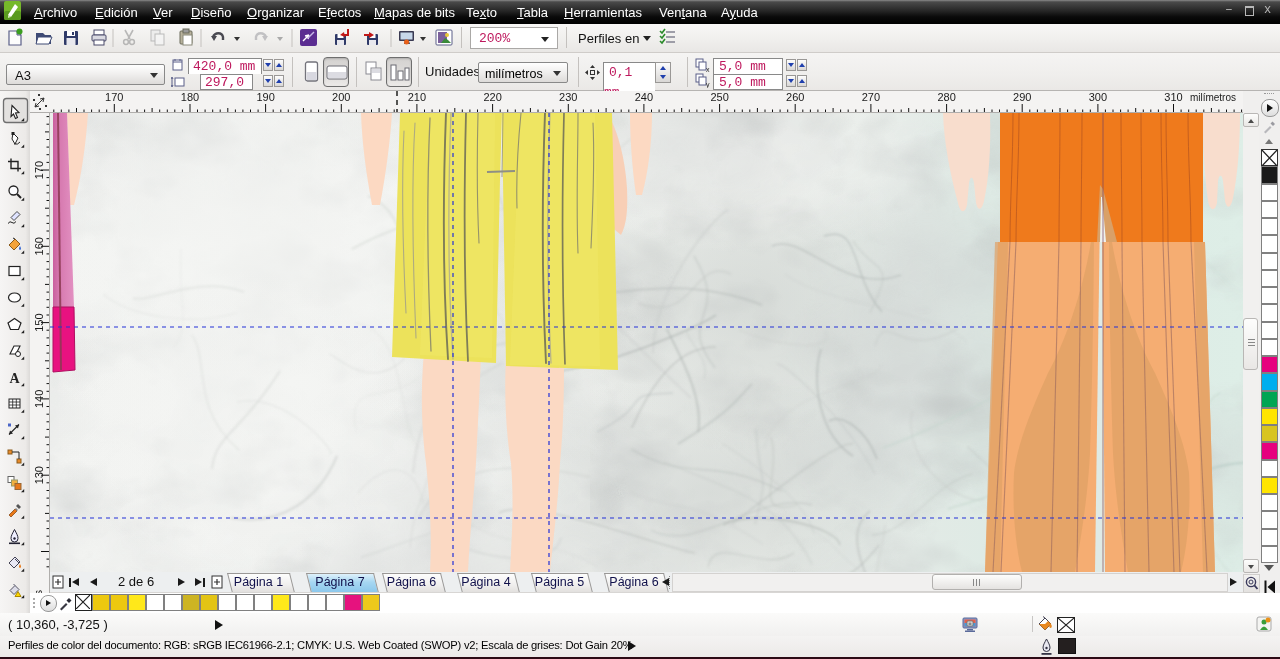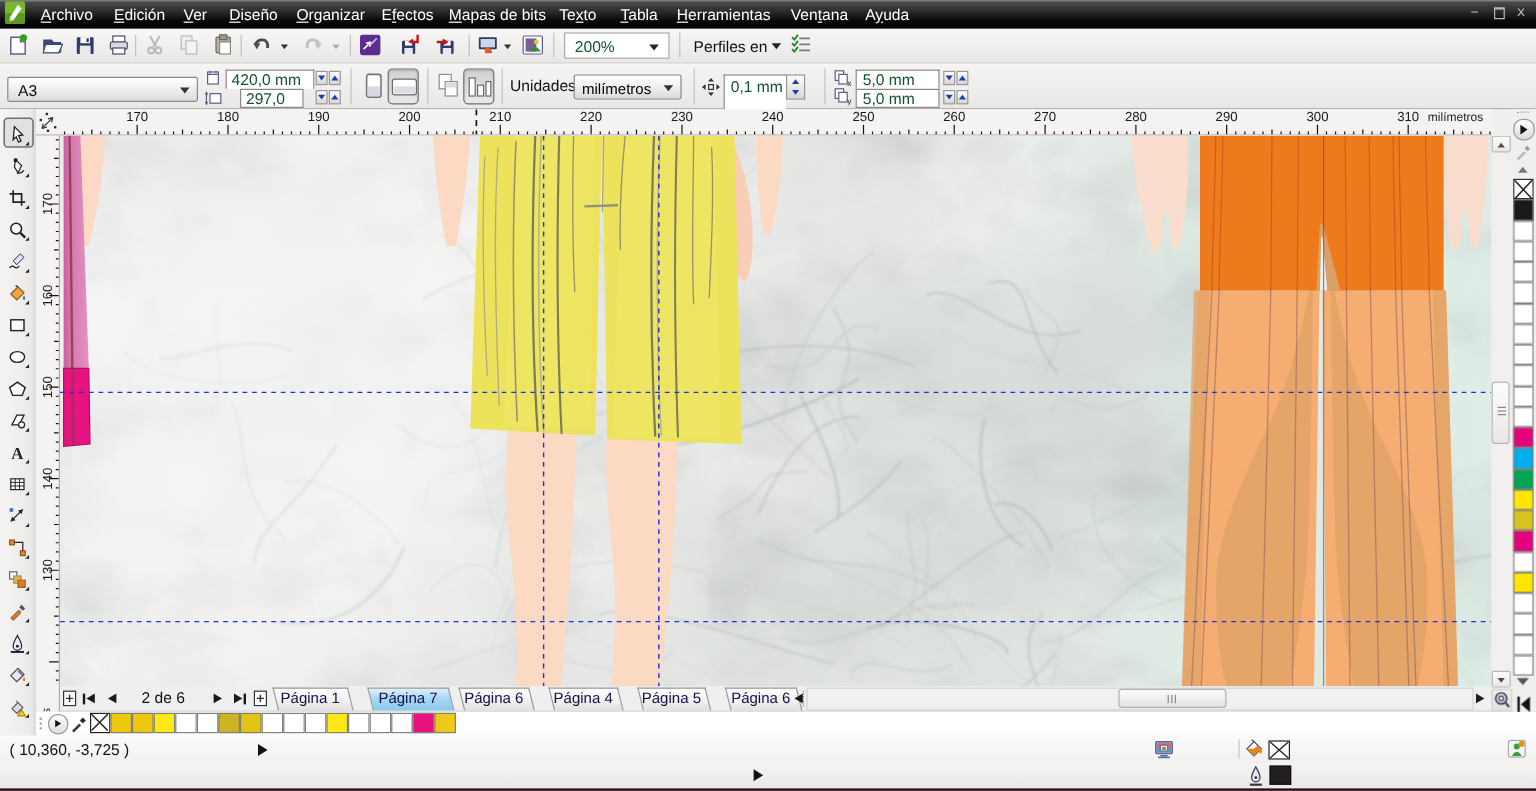--- a/index.html
+++ b/index.html
@@ -9,21 +9,21 @@
 #menubar .mi{position:absolute;top:0;height:24px;line-height:25px;color:#fff;font-size:13px;}
 #menubar .mi u{text-decoration:underline;}
 .winbtn{position:absolute;top:5px;color:#cfcfcf;font-size:11px;font-family:"Liberation Mono",monospace;}
 
 #toolbar{left:0;top:24px;width:1280px;height:29px;background:linear-gradient(#f8f7f6,#efeeec 60%,#e9e7e5);border-bottom:1px solid #cfccc9;box-sizing:border-box;}
 #propbar{left:0;top:53px;width:1280px;height:38px;background:linear-gradient(#f5f4f3,#efeeec 60%,#eae8e6);border-bottom:1px solid #b6b4b2;box-sizing:border-box;}
 .sep{position:absolute;width:1px;background:#c4c1be;}
 .tbtxt{position:absolute;font-size:13px;color:#111;}
 .combo{position:absolute;background:linear-gradient(#fff,#f1f0ef 45%,#dddbd9);border:1px solid #898989;border-radius:2px;box-sizing:border-box;}
 .combo .ar{position:absolute;right:6px;top:50%;margin-top:-2px;width:0;height:0;border-left:4px solid transparent;border-right:4px solid transparent;border-top:5px solid #333;}
-.field{position:absolute;background:#fff;border:1px solid #898989;box-sizing:border-box;font-size:13px;color:#14532d;}
+.field{position:absolute;background:#fff;border:1px solid #898989;box-sizing:border-box;font-size:13px;color:#be185d;font-family:Liberation Mono, monospace;}
 .spin{position:absolute;width:10px;height:12px;background:linear-gradient(#fdfdfd,#d9d7d5);border:1px solid #9a9896;box-sizing:border-box;}
 .spin:after{content:"";position:absolute;left:1px;width:0;height:0;border-left:3px solid transparent;border-right:3px solid transparent;}
 .spin.up:after{top:3px;border-bottom:4px solid #1f3fad;}
 .spin.dn:after{top:3px;border-top:4px solid #1f3fad;}
 .pressed{position:absolute;background:linear-gradient(#d4d2d0,#e2e0de 70%,#eceae8);border:1.5px solid #6e6e6e;border-radius:4px;box-sizing:border-box;box-shadow:inset 0 1px 2px rgba(0,0,0,0.18);}
 
 #hruler{left:50px;top:91px;width:1193px;height:22px;background:#f4f3f2;border-bottom:1px solid #b0aeac;box-sizing:border-box;overflow:hidden;}
 #corner{left:30px;top:91px;width:20px;height:22px;background:#f4f3f2;border-bottom:1px solid #b0aeac;box-sizing:border-box;}
 #vruler{left:30px;top:113px;width:20px;height:480px;background:#f4f3f2;border-right:1px solid #b0aeac;box-sizing:border-box;overflow:hidden;}
 
@@ -961,20 +961,21 @@
         <path d="M0 0 L16 14 M16 0 L0 14" stroke="#222" stroke-width="1.1"></path>
       </svg></div>
     <div class="abs" style="left:1256px;top:3px"><svg width="16" height="16" viewBox="0 0 16 16">
         <rect x="1" y="1" width="14" height="14" rx="2" fill="#f4f4f2" stroke="#aaa"></rect>
         <circle cx="8" cy="6" r="2.5" fill="#3a9e3a"></circle>
         <path d="M4 14 q4 -7 8 0 z" fill="#3a9e3a"></path>
         <circle cx="12" cy="4" r="2.5" fill="#e89018"></circle>
       </svg></div>
   </div>
 <div class="abs" id="status2">
+    <div class="abs" style="left:8px;top:3px">Perfiles de color del documento: RGB: sRGB IEC61966-2.1; CMYK: U.S. Web Coated (SWOP) v2; Escala de grises: Dot Gain 20%</div>
     <span class="abs" style="left:628px;top:5px;border-top:5px solid transparent;border-bottom:5px solid transparent;border-left:8px solid #111"></span>
     <div class="abs" style="left:1040px;top:2px"><svg width="13" height="17" viewBox="0 0 13 17">
         <path d="M6.5 1 C8.5 5 10 7 10 10 a3.5 3.5 0 0 1 -7 0 C3 7 4.5 5 6.5 1 Z" fill="#e8e8f0" stroke="#334"></path>
         <circle cx="6.5" cy="10" r="1.2" fill="#334"></circle>
         <rect x="1.5" y="15" width="10" height="1.8" fill="#334"></rect>
       </svg></div>
     <div class="abs" style="left:1058px;top:2px;width:18px;height:16px;background:#241f1f;border:1px solid #111;box-sizing:border-box"></div>
   </div>
 <div class="abs" id="bbar"></div>
 

